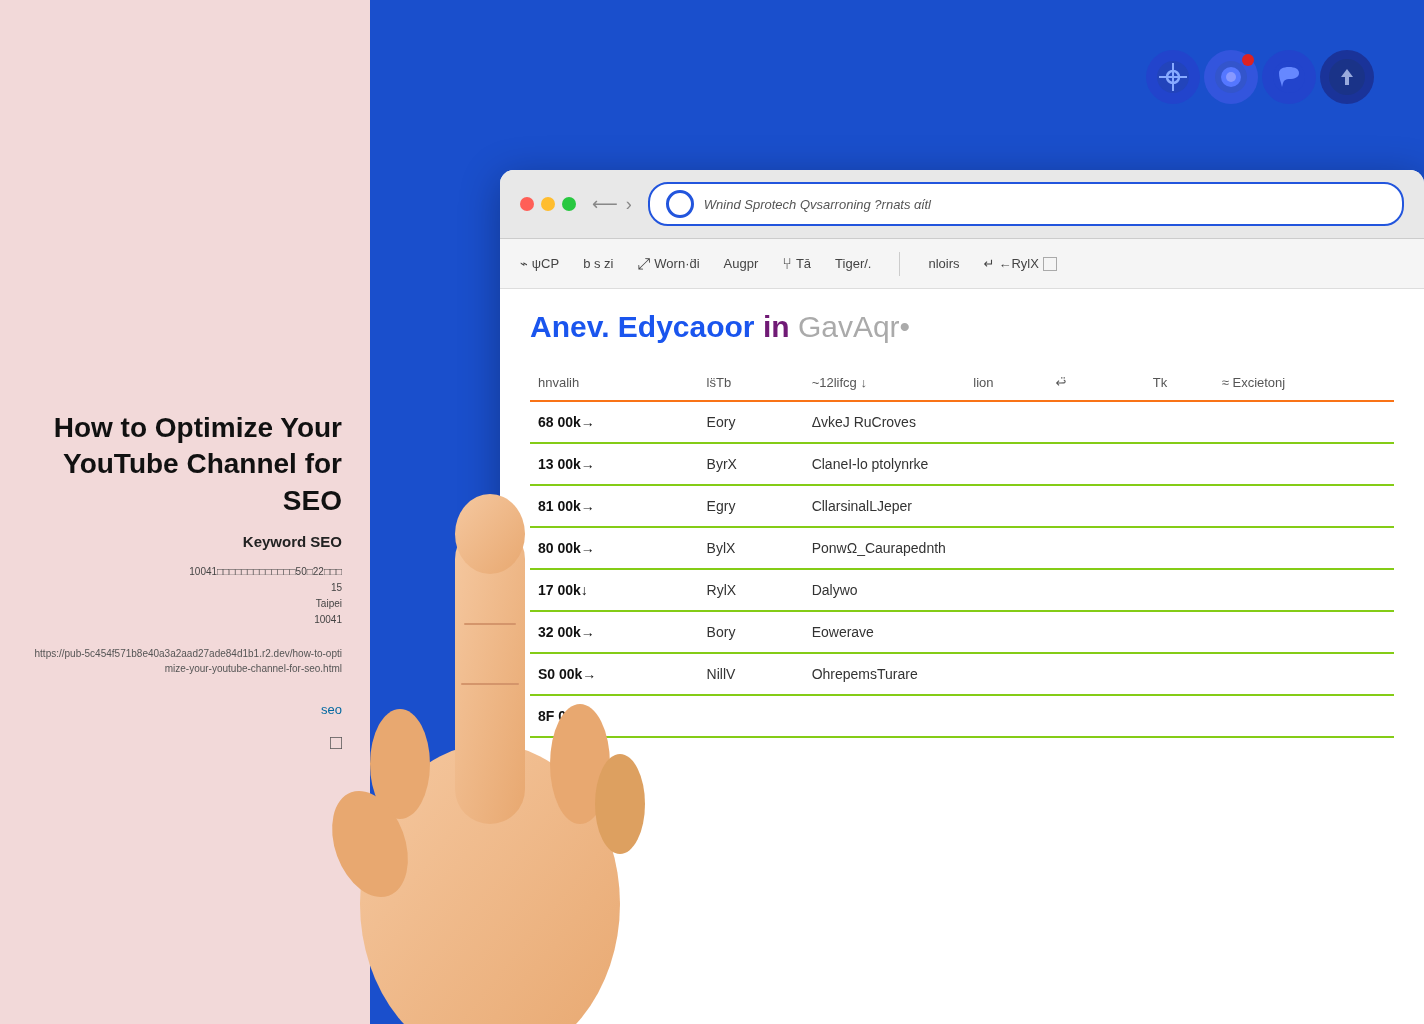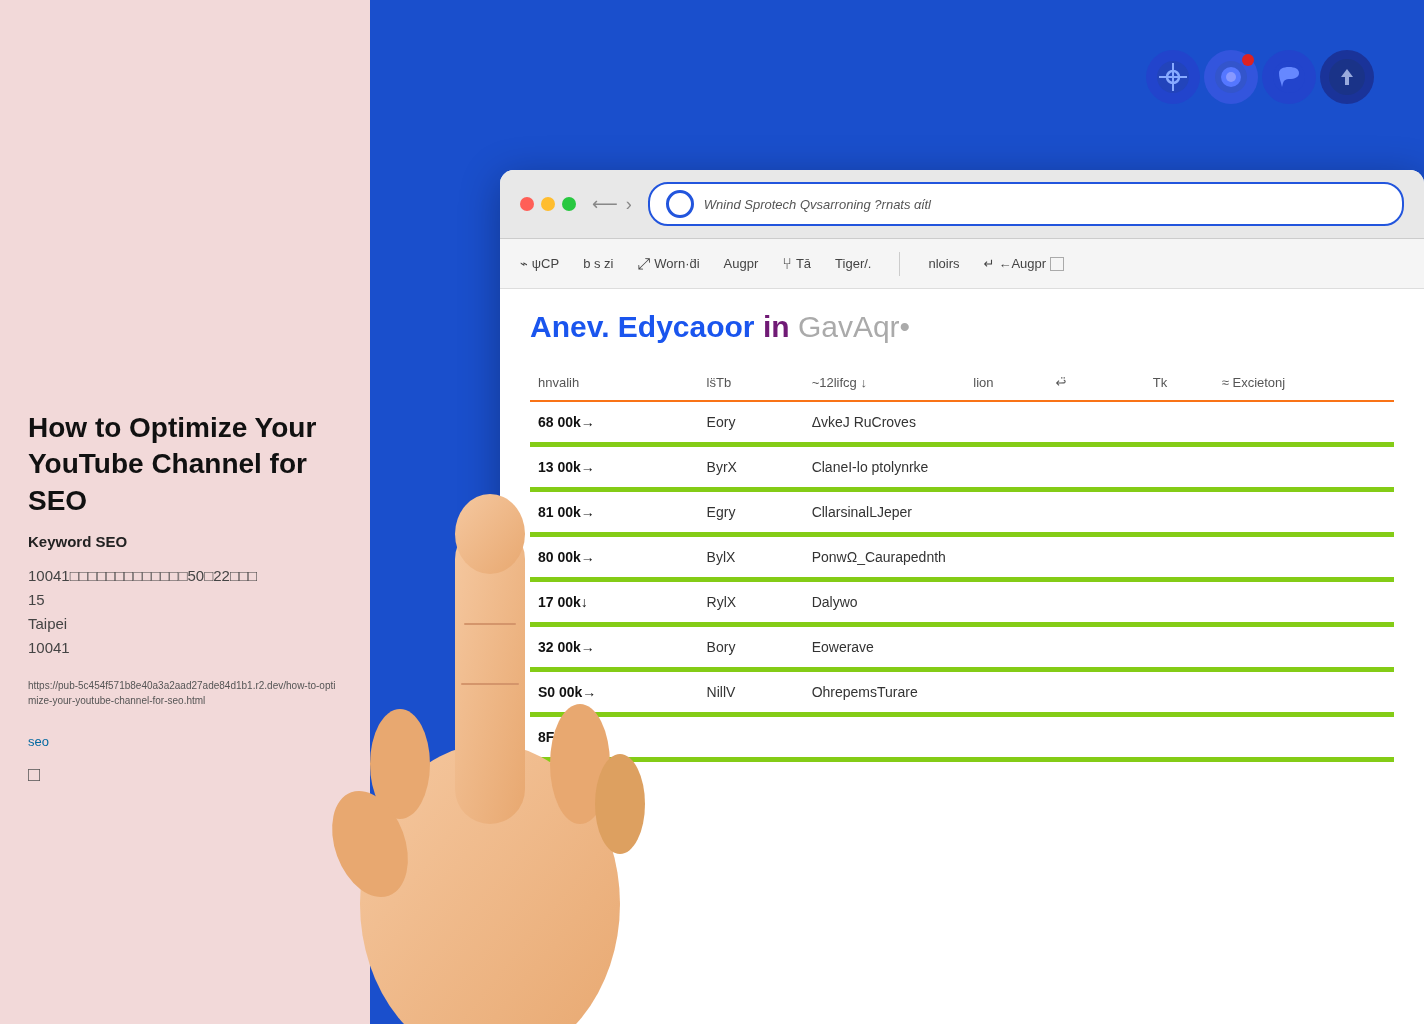--- a/index.html
+++ b/index.html
@@ -15,39 +15,40 @@
     .left-panel {
       width: 370px;
       min-width: 370px;
       height: 1024px;
       background: #f2d9d9;
       padding: 30px 28px;
       display: flex;
       flex-direction: column;
       gap: 10px;
       position: relative;
+      text-align: right;
     }
 
     .left-panel h1 {
       font-size: 28px;
       font-weight: 700;
       color: #111;
       line-height: 1.3;
       margin-top: 380px;
     }
 
     .left-panel .keyword-label {
       font-size: 15px;
       font-weight: 600;
       color: #222;
       margin-top: 4px;
     }
 
     .left-panel .meta-info {
-      font-size: 15px;
+      font-size: 10px;
       color: #444;
       line-height: 1.6;
       margin-top: 4px;
     }
 
     .left-panel .url-info {
       font-size: 10px;
       color: #555;
       word-break: break-all;
       margin-top: 8px;
@@ -211,21 +212,21 @@
     .data-table thead th {
       padding: 10px 8px;
       text-align: left;
       color: #555;
       font-weight: 500;
       font-size: 13px;
       white-space: nowrap;
     }
 
     .data-table tbody tr {
-      border-bottom: 5px solid #84cc16;
+      border-bottom: 2px solid #84cc16;
     }
 
     .data-table tbody td {
       padding: 12px 8px;
       color: #333;
       font-size: 14px;
     }
 
     .data-table tbody td:first-child {
       font-weight: 700;
@@ -369,21 +370,21 @@
       </div>
       <div class="nav-item">
         <span>Tiger/.</span>
       </div>
       <div style="width:1px;height:24px;background:#ccc;margin:0 4px;"></div>
       <div class="nav-item">
         <span>nloirs</span>
       </div>
       <div class="nav-item" style="display:flex;align-items:center;gap:4px;">
         <span>↵</span>
-        <span>←Augpr</span>
+        <span>←RylX</span>
         <span style="border:1px solid #aaa;width:14px;height:14px;display:inline-block;"></span>
       </div>
     </div>
 
     <div class="browser-content">
       <div class="page-title">
         <span style="color:#1a55ee;">Anev. </span>
         <span style="color:#1a55ee; font-weight:900;">Edycaoor</span>
         <span style="color:#701a75;"> in</span>
         <span style="color:#aaa; font-weight:300;"> GavAqr•</span>

